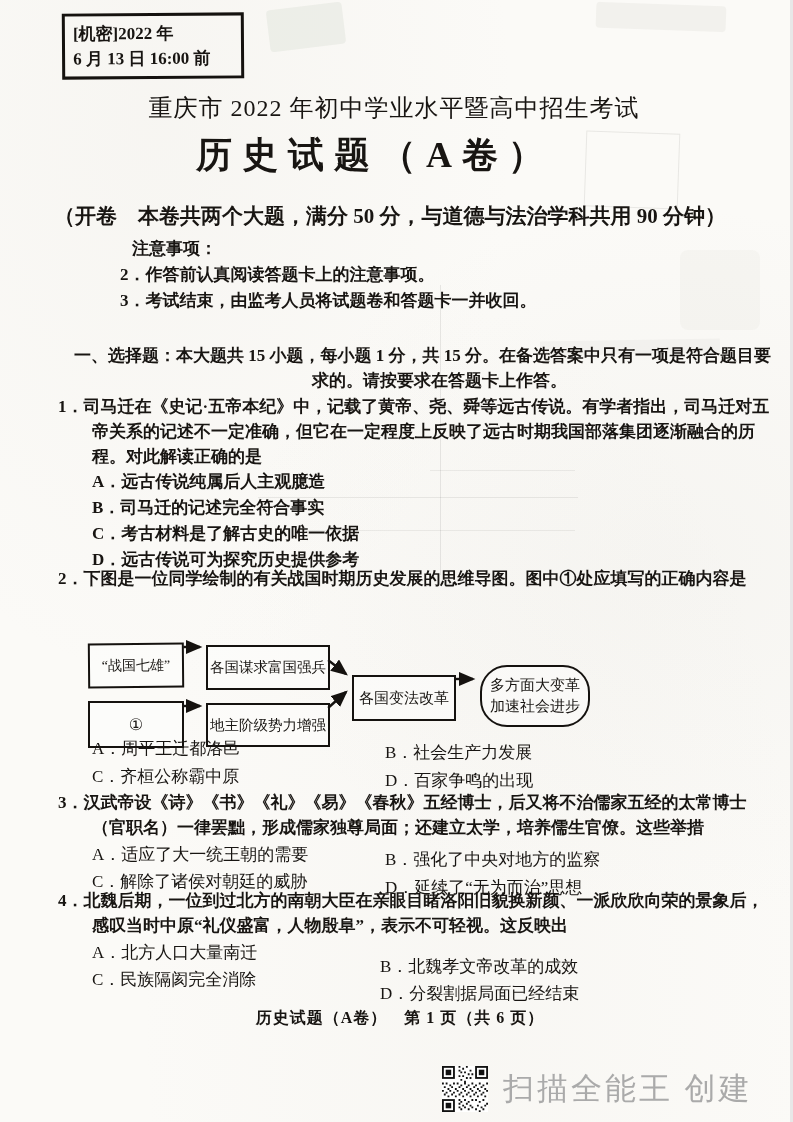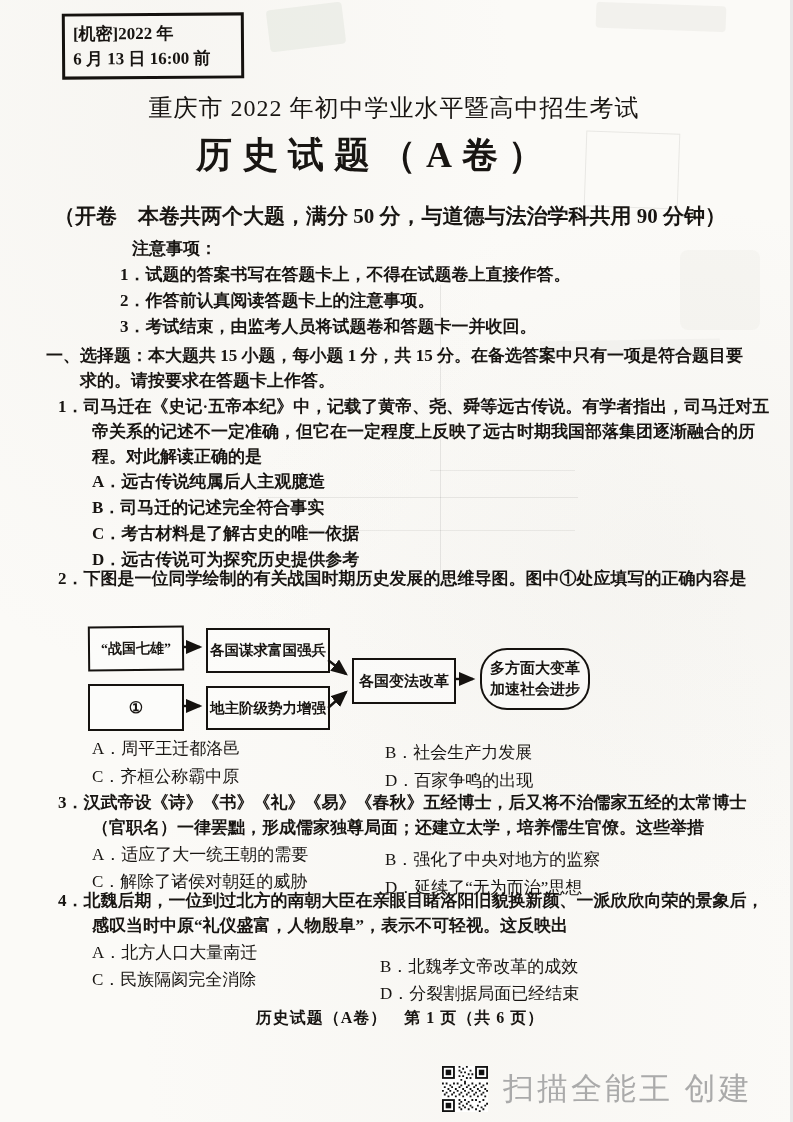--- a/index.html
+++ b/index.html
@@ -40,21 +40,21 @@
   }
   .qnum{display:inline;}
   .q1-opts{left:92px;top:469px;font-size:17px;line-height:26px;font-weight:700;}
   .opt-abs{position:absolute;font-size:17px;font-weight:400;white-space:nowrap;}
 
   
   .mindmap{left:80px;top:620px;width:645px;height:118px;}
   .mm-box{
     position:absolute;border:2px solid #15120f;background:rgba(255,255,255,0.4);
     display:flex;align-items:center;justify-content:center;
-    font-weight:700;text-align:left;
+    font-weight:400;text-align:left;margin-top:17px;
   }
   .mm-b1{left:8px;top:6px;width:92px;height:41px;font-size:14px;transform:rotate(-0.5deg);}
   .mm-b2{left:126px;top:8px;width:120px;height:41px;font-size:14.5px;}
   .mm-b3{left:8px;top:64px;width:92px;height:43px;font-size:16px;}
   .mm-b4{left:126px;top:66px;width:120px;height:40px;font-size:14.5px;}
   .mm-b5{left:272px;top:38px;width:100px;height:42px;font-size:15px;}
   .mm-b6{left:400px;top:28px;width:106px;height:58px;font-size:15px;line-height:21px;white-space:pre-line;border-radius:27px;}
   .mm-arrows{position:absolute;left:0;top:0;}
 
   .page-footer{left:0;top:1008px;width:800px;text-align:center;font-size:16px;font-weight:700;letter-spacing:1px;}
@@ -93,26 +93,25 @@
     <span>[机密]2022 年</span>
     <span>6 月 13 日 16:00 前</span>
   </div>
 
   <div class="abs exam-title">重庆市 2022 年初中学业水平暨高中招生考试</div>
   <div class="abs paper-title">历史试题（A卷）</div>
   <div class="abs exam-info">（开卷　本卷共两个大题，满分 50 分，与道德与法治学科共用 90 分钟）</div>
 
   <div class="abs notice-head">注意事项：</div>
   <div class="abs notice-list">
-    <div>1．试题的答案书写在答题卡上，不得在试题卷上直接作答。</div>
     <div>2．作答前认真阅读答题卡上的注意事项。</div>
     <div>3．考试结束，由监考人员将试题卷和答题卡一并收回。</div>
   </div>
 
-  <div class="abs qblock" style="left:46px;top:343px;">
+  <div class="abs qblock" style="left:66px;top:343px;text-align:center;">
     <span class="qnum">一、</span><span>选择题：本大题共 15 小题，每小题 1 分，共 15 分。在备选答案中只有一项是符合题目要求的。请按要求在答题卡上作答。</span>
   </div>
 
   <div class="abs qblock" style="left:58px;top:394px;">
     <span class="qnum">1．</span><span>司马迁在《史记·五帝本纪》中，记载了黄帝、尧、舜等远古传说。有学者指出，司马迁对五帝关系的记述不一定准确，但它在一定程度上反映了远古时期我国部落集团逐渐融合的历程。对此解读正确的是</span>
   </div>
   <div class="abs q1-opts">
     <div>A．远古传说纯属后人主观臆造</div>
     <div>B．司马迁的记述完全符合事实</div>
     <div>C．考古材料是了解古史的唯一依据</div>

